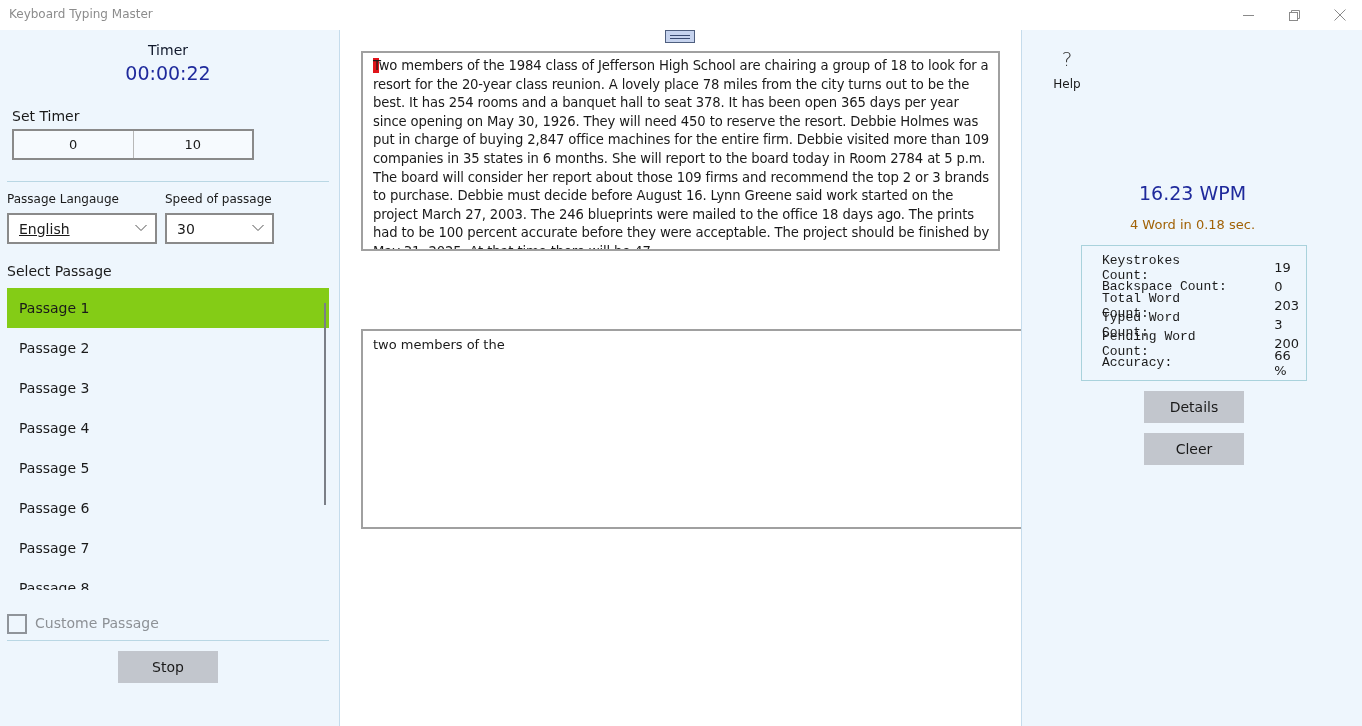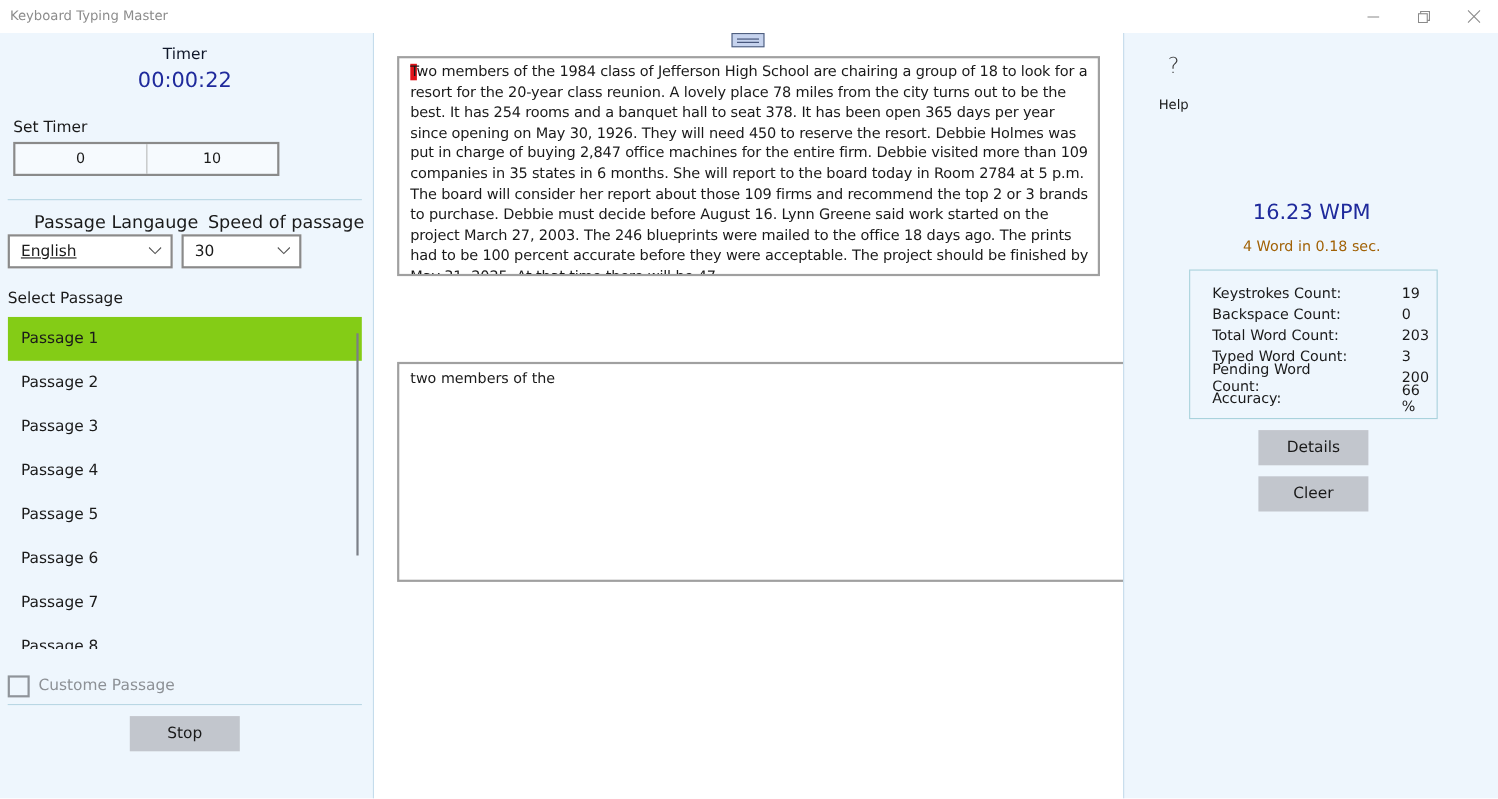--- a/index.html
+++ b/index.html
@@ -17,21 +17,21 @@
 
     
     .left-panel { position: absolute; left: 0; top: 30px; width: 340px; height: 696px; background: #eef6fd; border-right: 1px solid #c5dcec; }
     .timer-label { position: absolute; left: 0; width: 336px; top: 12px; text-align: center; font-size: 14px; color: #0f172a; }
     .timer-value { position: absolute; left: 0; width: 336px; top: 32px; text-align: center; font-size: 19px; color: #1f2a9c; }
     .set-timer-label { position: absolute; left: 12px; top: 78px; font-size: 14px; }
     .set-timer-box { position: absolute; left: 12px; top: 99px; width: 242px; height: 31px; border: 2px solid #8a8a8a; display: flex; background: #f6fafe; }
     .set-timer-box .seg { flex: 1; display: flex; align-items: center; justify-content: center; font-size: 13px; }
     .set-timer-box .seg + .seg { border-left: 1px solid #b8b8b8; }
     .divider { position: absolute; left: 7px; width: 322px; height: 1px; background: #b9d7e4; }
-    .field-label { position: absolute; font-size: 16px; margin-left: 24px; }
+    .field-label { position: absolute; font-size: 12px; }
     .combo { position: absolute; height: 31px; border: 2px solid #8a8a8a; background: #ffffff; display: flex; align-items: center; padding-left: 10px; font-size: 14px; }
     .combo .chev { position: absolute; right: 8px; top: 9px; }
     .select-passage-label { position: absolute; left: 7px; top: 233px; font-size: 14px; }
     .passage-list { position: absolute; left: 7px; top: 258px; width: 322px; height: 302px; overflow: hidden; }
     .passage-item { height: 40px; display: flex; align-items: center; padding-left: 12px; font-size: 14px; color: #1a1a1a; }
     .passage-item.selected { background: #84cc16; }
     .list-scrollbar { position: absolute; left: 324px; top: 273px; width: 2px; height: 202px; background: #7b7f87; }
     .custom-check { position: absolute; left: 7px; top: 584px; width: 20px; height: 20px; border: 2px solid #8f949a; background: transparent; }
     .custom-label { position: absolute; left: 35px; top: 585px; font-size: 14px; color: #8d9196; }
     .btn { position: absolute; background: #c2c6cd; display: flex; align-items: center; justify-content: center; font-size: 14px; color: #1a1a1a; cursor: pointer; }
@@ -41,26 +41,26 @@
     .splitter { position: absolute; left: 325px; top: 0px; width: 30px; height: 13px; background: #c6d3ee; border: 1px solid #4f5f7f; display: flex; align-items: center; justify-content: center; }
     .splitter .bars { width: 20px; height: 4px; border-top: 1px solid #3a4a70; border-bottom: 1px solid #3a4a70; }
     .passage-box { position: absolute; left: 21px; top: 21px; width: 639px; height: 200px; border: 2px solid #a0a0a0; padding: 4px 8px 0 10px; font-size: 13.2px; line-height: 18.6px; color: #1a1a1a; overflow: hidden; letter-spacing: -0.15px; }
     .cursor-char { background: #e0141a; color: #1a1a1a; }
     .typing-box { position: absolute; left: 21px; top: 299px; width: 750px; height: 200px; border: 2px solid #a0a0a0; padding: 6px 10px; font-size: 13px; color: #1a1a1a; background: #fff; }
 
     
     .right-panel { position: absolute; left: 1021px; top: 30px; width: 341px; height: 696px; background: #eef6fd; border-left: 1px solid #c5dcec; }
     .help { position: absolute; left: 28px; top: 18px; width: 34px; text-align: center; cursor: pointer; }
     .help .q { font-size: 20px; color: #333; line-height: 22px; font-weight: 300; }
-    .help .lbl { font-size: 12px; color: #1a1a1a; margin-top: 18px; }
+    .help .lbl { font-size: 12px; color: #1a1a1a; margin-top: 7px; }
     .wpm { position: absolute; left: 0; width: 341px; top: 152px; text-align: center; font-size: 19px; color: #1f2a9c; }
     .words-time { position: absolute; left: 0; width: 341px; top: 187px; text-align: center; font-size: 13px; color: #a16207; }
     .stats-box { position: absolute; left: 59px; top: 215px; width: 226px; height: 136px; border: 1px solid #a9d2dc; padding: 12px 0 0 20px; }
     .stat-row { display: flex; height: 19px; font-size: 13px; align-items: center; }
-    .stat-row .k { width: 163px; }
+    .stat-row .k { width: 163px; font-family: Liberation Mono, monospace; }
     .stat-row .v { width: 40px; margin-left: 43px; }
   </style>
 </head>
 <body>
 
 <div class="titlebar">
   <span class="app-title">Keyboard Typing Master</span>
   <div class="win-btn win-min">
     <svg width="11" height="11" viewBox="0 0 11 11">
         <line x1="0" y1="5.5" x2="11" y2="5.5" stroke="#8a8a8a" stroke-width="1"></line>

